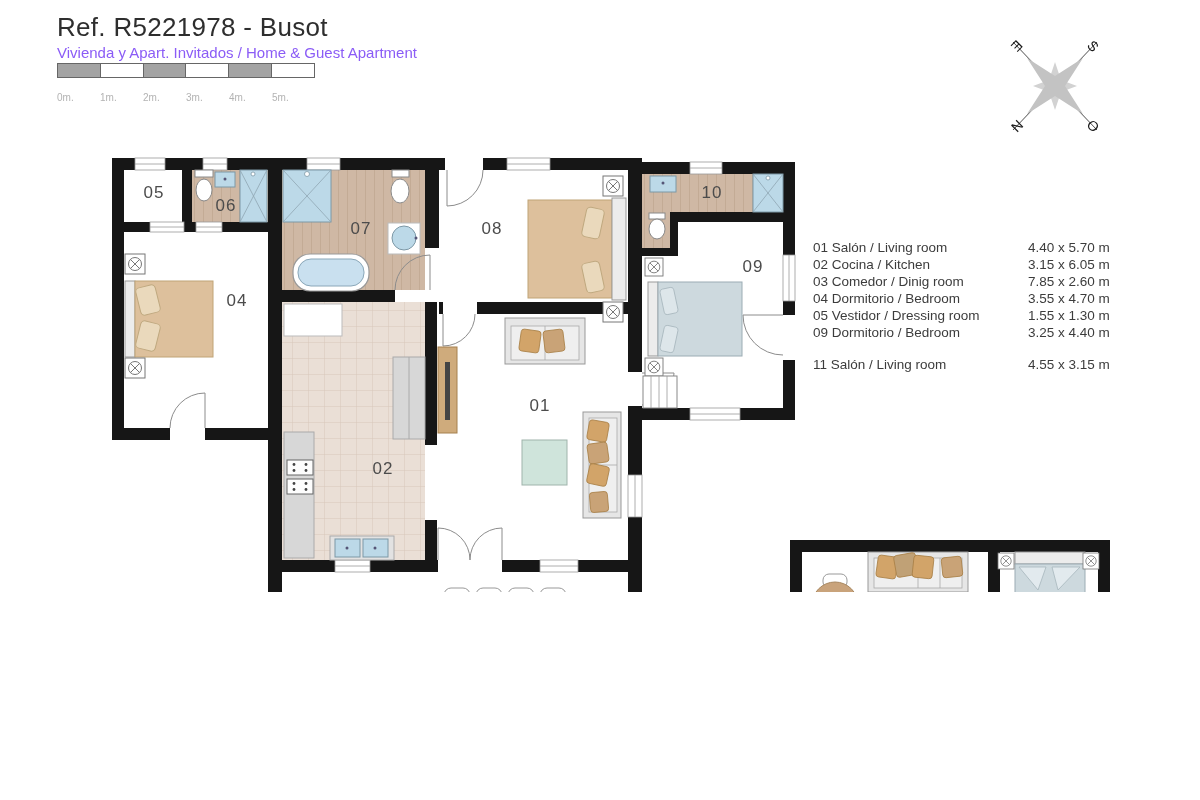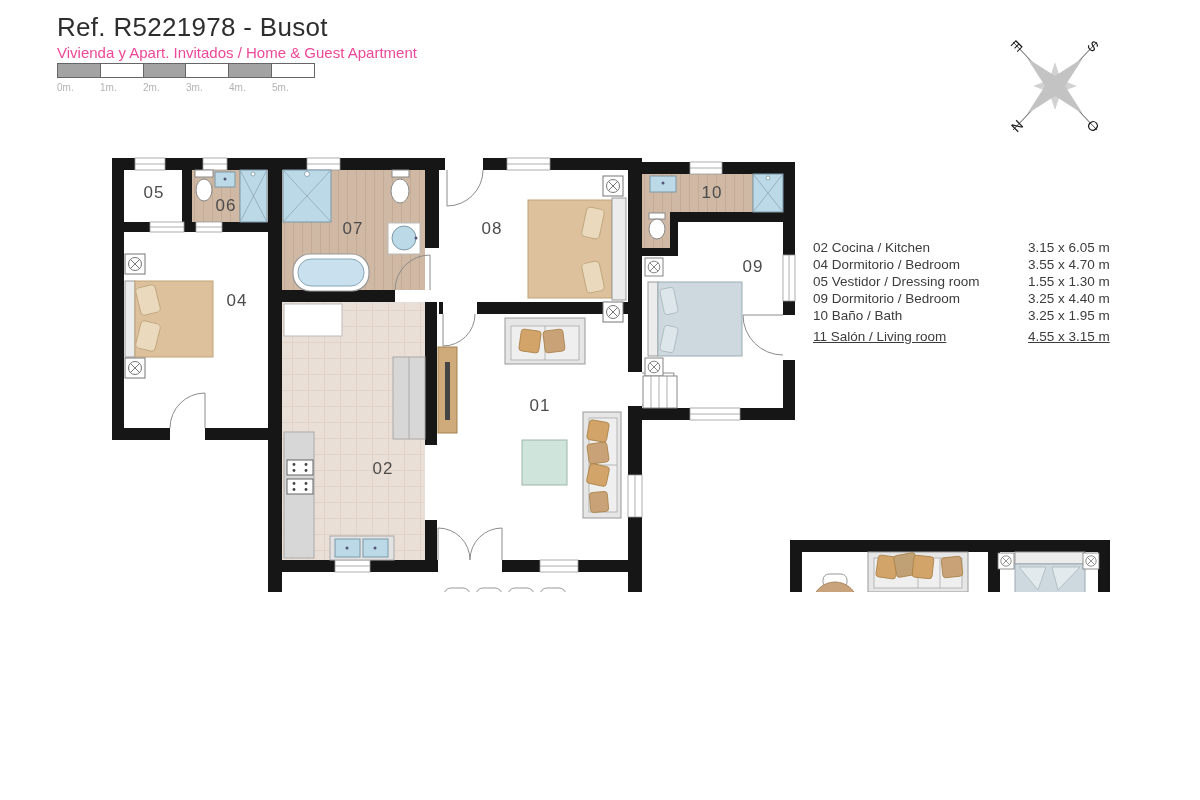--- a/index.html
+++ b/index.html
@@ -1,35 +1,35 @@
 <!DOCTYPE html>
 <html><head>
 <meta charset="utf-8">
 <style>
   html,body{margin:0;padding:0;background:#fff;}
   .canvas{position:relative;width:1200px;height:592px;background:#fff;overflow:hidden;
           font-family:"Liberation Sans",sans-serif;color:#333;}
   
   .header{position:absolute;left:57px;top:12px;}
   .header h1{margin:0;font-size:26px;font-weight:500;color:#2e2e2e;letter-spacing:.3px;}
-  .header .subtitle{margin-top:1px;font-size:15px;color:#ec4899;}
+  .header .subtitle{margin-top:1px;font-size:15px;color:#8b5cf6;}
   
   .scalebar{position:absolute;left:57px;top:63px;width:258px;}
   .scalebar .bar{display:flex;height:13px;border:1px solid #666;}
   .scalebar .seg{flex:1;}
   .scalebar .seg:nth-child(odd){background:#a3a3a3;}
   .scalebar .seg:nth-child(even){background:#fff;}
   .scalebar .seg + .seg{border-left:1px solid #666;}
-  .scalebar .labels{display:flex;margin-top:4px;align-items:flex-end;}
+  .scalebar .labels{display:flex;margin-top:14px;align-items:flex-end;}
   .scalebar .labels span{width:43px;font-size:10px;color:#b3b3b3;}
   
   .legend{position:absolute;left:813px;top:240px;width:310px;font-size:13.5px;color:#3c3c3c;}
   .lrow{display:flex;line-height:16.9px;}
   .lrow .lab{width:215px;}
-  .legend .guest{margin-top:4px;text-decoration:underline;}
+  .legend .guest{margin-top:16px;}
   
   .plan{position:absolute;left:100px;top:150px;width:1020px;height:556px;}
   .plan svg{position:absolute;left:0;top:0;}
   .rlabel{position:absolute;transform:translate(-50%,-50%);font-size:17px;color:#4c4c4c;
           letter-spacing:1px;}
   .compass{position:absolute;left:1003px;top:24px;}
 </style>
 </head>
 <body>
 
@@ -66,38 +66,42 @@
     <polygon points="24,34 52,52 80,34 62,62 80,90 52,72 24,90 42,62" fill="#c3c3c3"></polygon>
     <text transform="translate(14,22) rotate(135)" text-anchor="middle" dy=".35em" font-size="14" fill="#1a1a1a">E</text>
     <text transform="translate(90,22) rotate(45)" text-anchor="middle" dy=".35em" font-size="14" fill="#1a1a1a">S</text>
     <text transform="translate(14,102) rotate(-45)" text-anchor="middle" dy=".35em" font-size="14" fill="#1a1a1a">N</text>
     <text transform="translate(90,102) rotate(45)" text-anchor="middle" dy=".35em" font-size="14" fill="#1a1a1a">O</text>
   </svg>
 
   <div class="legend">
     <div class="main">
       <div class="lrow">
+          <span class="lab">01 Salón / Living room</span>
+          <span class="siz">4.40 x 5.70 m</span>
+        </div>
+      <div class="lrow">
           <span class="lab">02 Cocina / Kitchen</span>
           <span class="siz">3.15 x 6.05 m</span>
         </div>
       <div class="lrow">
+          <span class="lab">03 Comedor / Dinig room</span>
+          <span class="siz">7.85 x 2.60 m</span>
+        </div>
+      <div class="lrow">
           <span class="lab">04 Dormitorio / Bedroom</span>
           <span class="siz">3.55 x 4.70 m</span>
         </div>
       <div class="lrow">
           <span class="lab">05 Vestidor / Dressing room</span>
           <span class="siz">1.55 x 1.30 m</span>
         </div>
       <div class="lrow">
           <span class="lab">09 Dormitorio / Bedroom</span>
           <span class="siz">3.25 x 4.40 m</span>
-        </div>
-      <div class="lrow">
-          <span class="lab">10 Baño / Bath</span>
-          <span class="siz">3.25 x 1.95 m</span>
         </div>
     </div>
     <div class="guest">
       <div class="lrow">
           <span class="lab">11 Salón / Living room</span>
           <span class="siz">4.55 x 3.15 m</span>
         </div>
     </div>
   </div>
 
@@ -394,21 +398,21 @@
       <use href="#ns" transform="translate(898,403) scale(0.8)"></use>
       <use href="#ns" transform="translate(983,403) scale(0.8)"></use>
     </svg>
 
     <div class="rlabel" style="left:440px;top:256px">01</div>
     <div class="rlabel" style="left:283px;top:319px">02</div>
     <div class="rlabel" style="left:320px;top:462px">03</div>
     <div class="rlabel" style="left:137px;top:151px">04</div>
     <div class="rlabel" style="left:54px;top:43px">05</div>
     <div class="rlabel" style="left:126px;top:56px">06</div>
-    <div class="rlabel" style="left:253px;top:79px">07</div>
+    <div class="rlabel" style="left:261px;top:79px">07</div>
     <div class="rlabel" style="left:392px;top:79px">08</div>
     <div class="rlabel" style="left:653px;top:117px">09</div>
     <div class="rlabel" style="left:612px;top:43px">10</div>
     <div class="rlabel" style="left:781px;top:535px">11</div>
     <div class="rlabel" style="left:958px;top:505px">12</div>
   </div>
 
 </div>
 
 </body></html>

